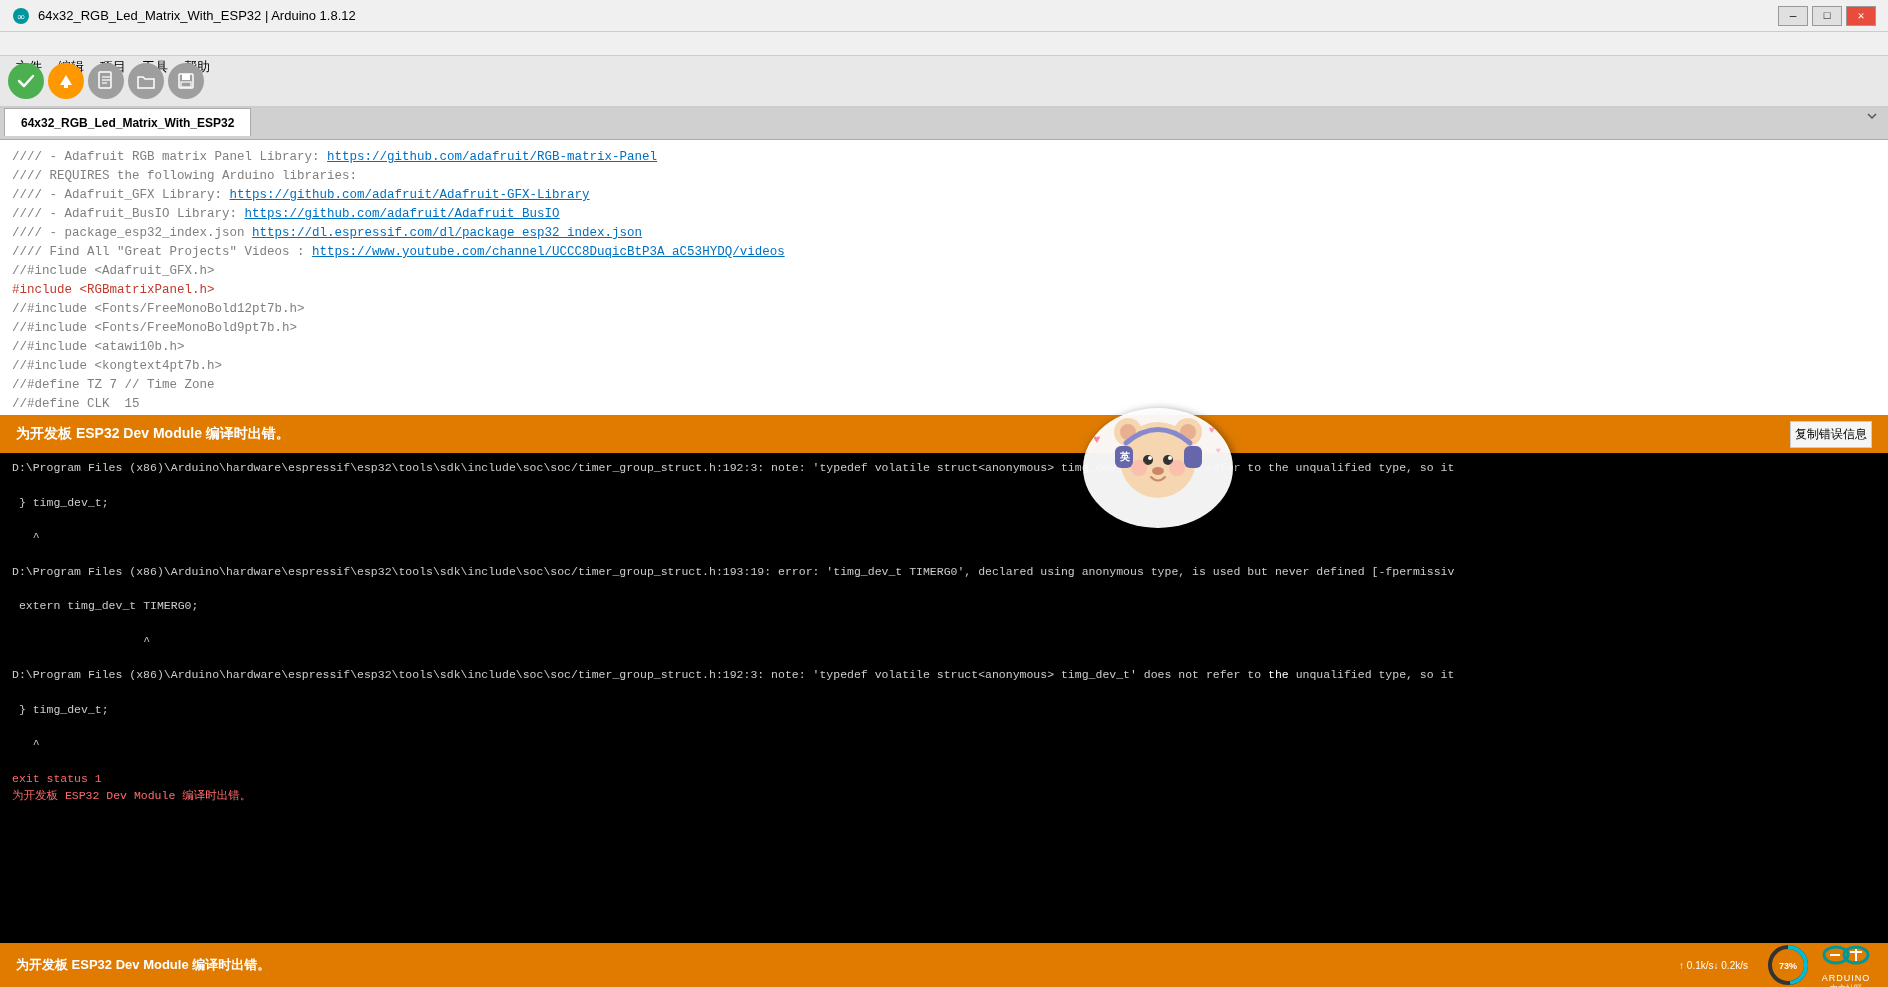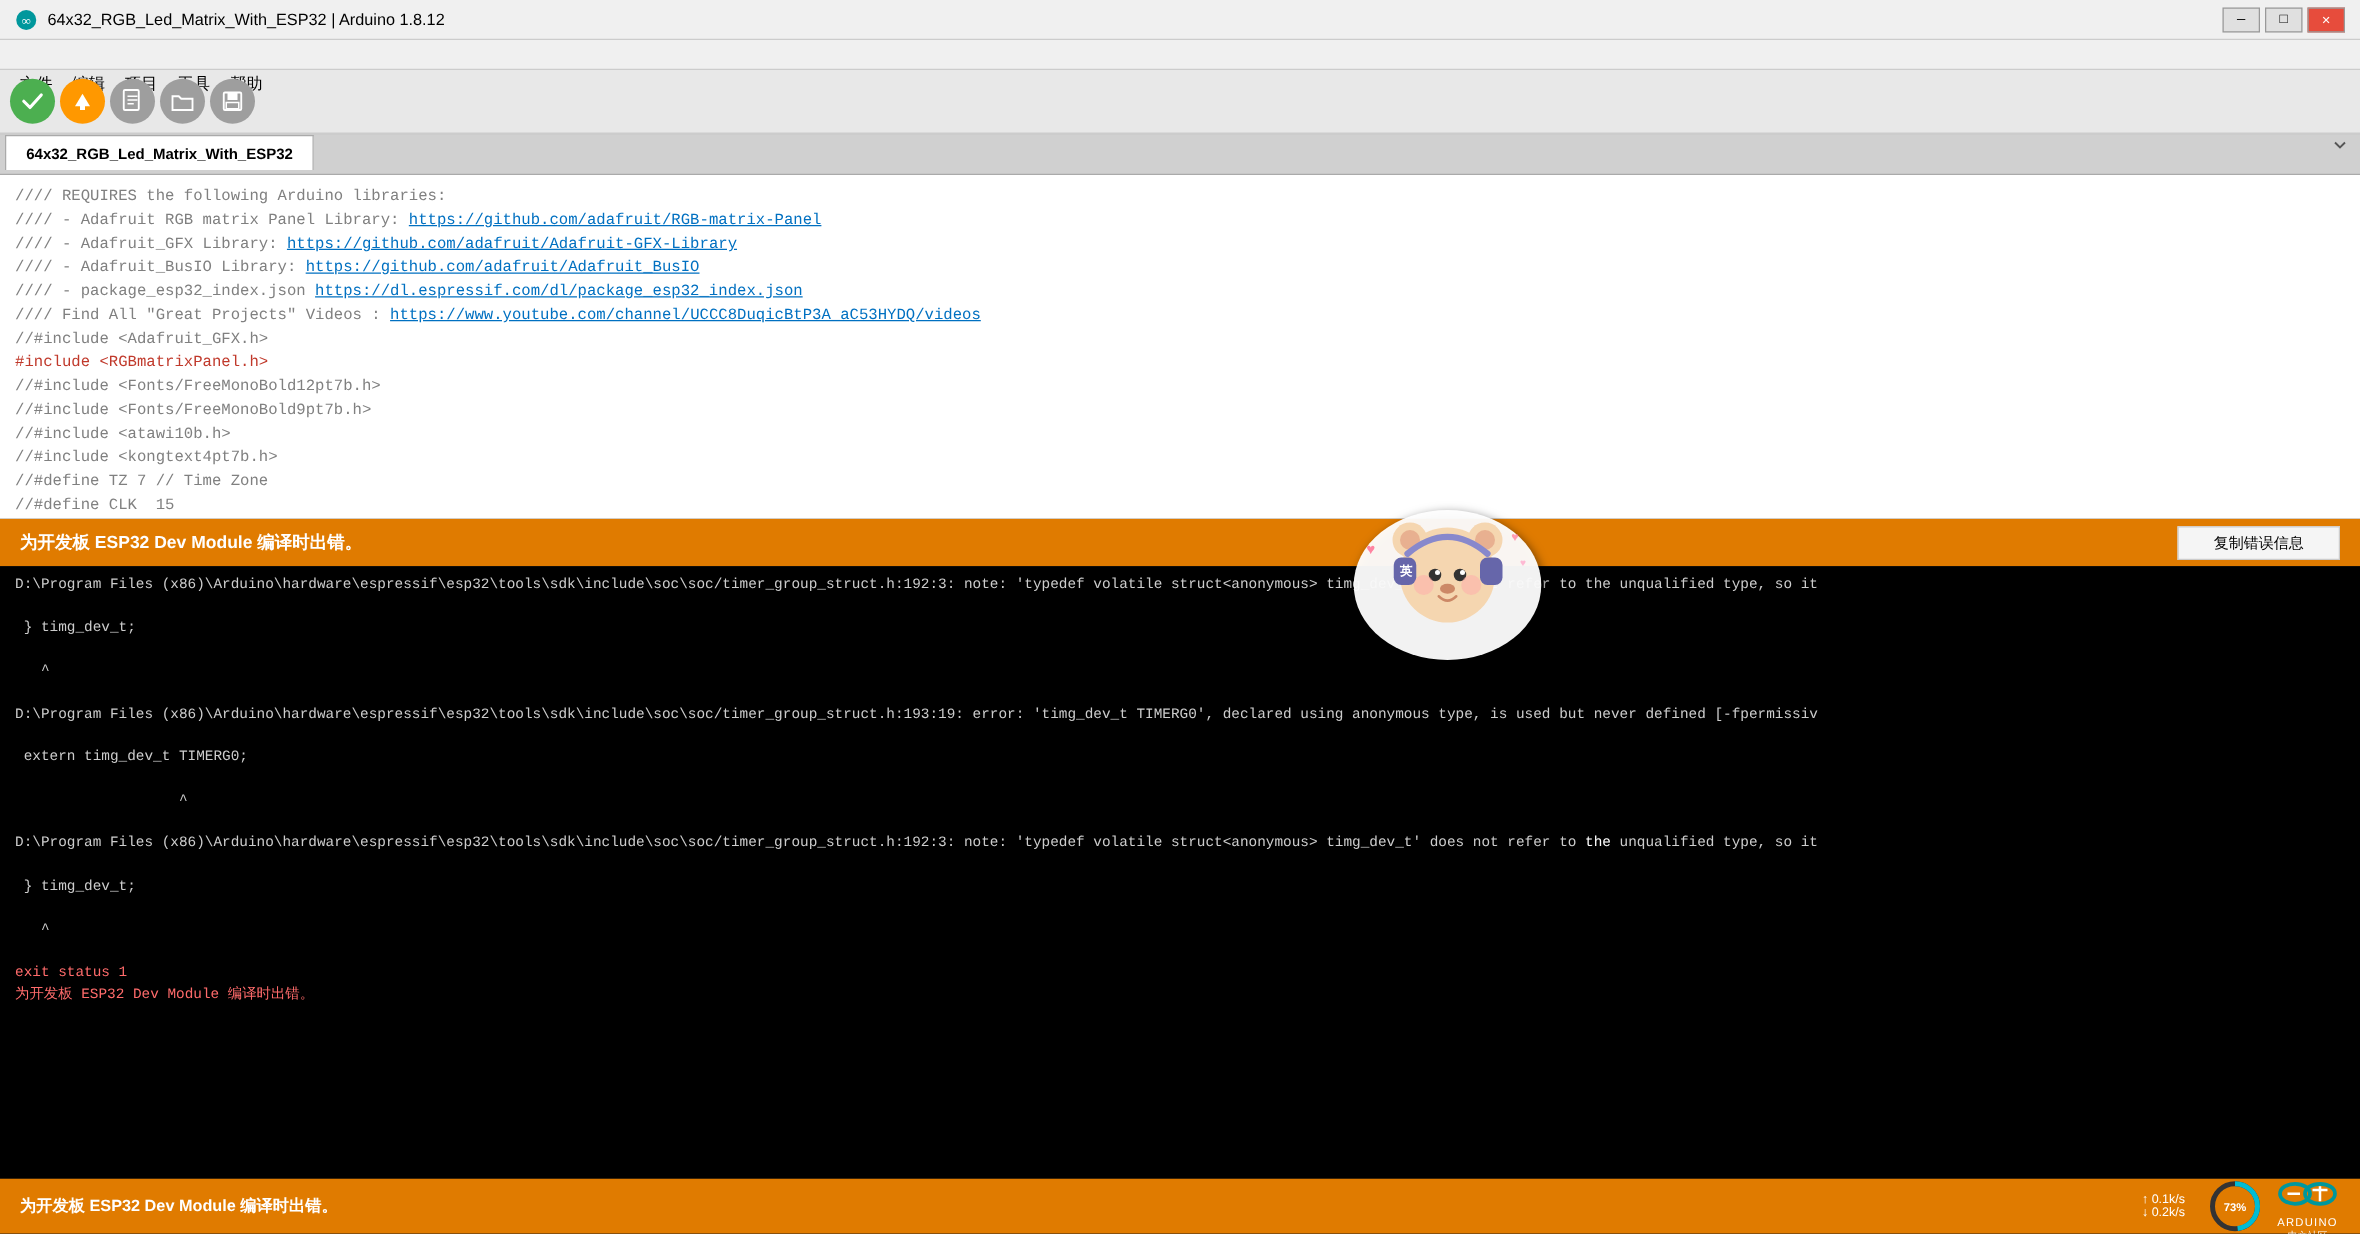--- a/index.html
+++ b/index.html
@@ -147,21 +147,21 @@
     }
     #error-banner-text {
       font-family: Arial, sans-serif;
       font-size: 14px;
       color: white;
       font-weight: bold;
     }
     #copy-error-btn {
       background: #f5f5f5;
       border: 1px solid #ccc;
-      padding: 4px 28px;
+      padding: 4px 4px;
       font-size: 12px;
       font-family: Arial, sans-serif;
       cursor: pointer;
     }
 
     
     #console {
       background: #000000;
       flex: 1;
       padding: 6px 12px;
@@ -282,22 +282,22 @@
   </div>
 
   <div style="margin-left:auto;display:flex;align-items:center;padding-right:4px;">
     <svg width="16" height="16" viewBox="0 0 16 16" style="cursor:pointer">
       <polyline points="4,6 8,10 12,6" stroke="#555" stroke-width="1.5" fill="none"></polyline>
     </svg>
   </div>
 </div>
 
 <div id="editor">
+  <div class="code-line"><span class="code-comment">//// - Adafruit RGB matrix Panel Library: </span><span class="code-link">https://github.com/adafruit/RGB-matrix-Panel</span></div>
   <div class="code-line code-comment">//// REQUIRES the following Arduino libraries:</div>
-  <div class="code-line"><span class="code-comment">//// - Adafruit RGB matrix Panel Library: </span><span class="code-link">https://github.com/adafruit/RGB-matrix-Panel</span></div>
   <div class="code-line"><span class="code-comment">//// - Adafruit_GFX Library: </span><span class="code-link">https://github.com/adafruit/Adafruit-GFX-Library</span></div>
   <div class="code-line"><span class="code-comment">//// - Adafruit_BusIO Library: </span><span class="code-link">https://github.com/adafruit/Adafruit_BusIO</span></div>
   <div class="code-line"><span class="code-comment">//// - package_esp32_index.json </span><span class="code-link">https://dl.espressif.com/dl/package_esp32_index.json</span></div>
   <div class="code-line"><span class="code-comment">//// Find All "Great Projects" Videos : </span><span class="code-link">https://www.youtube.com/channel/UCCC8DuqicBtP3A_aC53HYDQ/videos</span></div>
   <div class="code-line code-comment">//#include &lt;Adafruit_GFX.h&gt;</div>
   <div class="code-line"><span style="color:#c0392b;font-family:'Courier New',monospace;">#include &lt;RGBmatrixPanel.h&gt;</span></div>
   <div class="code-line code-comment">//#include &lt;Fonts/FreeMonoBold12pt7b.h&gt;</div>
   <div class="code-line code-comment">//#include &lt;Fonts/FreeMonoBold9pt7b.h&gt;</div>
   <div class="code-line code-comment">//#include &lt;atawi10b.h&gt;</div>
   <div class="code-line code-comment">//#include &lt;kongtext4pt7b.h&gt;</div>
@@ -332,21 +332,21 @@
   <div class="console-line">&nbsp;</div>
   <div class="console-line console-error">exit status 1</div>
   <div class="console-line console-error">为开发板 ESP32 Dev Module 编译时出错。</div>
 </div>
 
 <div id="status-bar">
   <span id="status-text">为开发板 ESP32 Dev Module 编译时出错。</span>
 
   <div style="display:flex;align-items:center;gap:10px;">
 
-    <div style="display:flex;flex-direction:column;align-items:flex-end;font-size:10px;color:white;font-family:Arial,sans-serif;margin-right:8px;">
+    <div style="display:flex;flex-direction:row;align-items:flex-end;font-size:10px;color:white;font-family:Arial,sans-serif;margin-right:8px;">
       <span>↑ 0.1k/s</span>
       <span>↓ 0.2k/s</span>
     </div>
 
     <div style="position:relative;width:44px;height:44px;">
       <svg width="44" height="44" viewBox="0 0 44 44">
         <circle cx="22" cy="22" r="18" fill="none" stroke="#333" stroke-width="4"></circle>
         <circle cx="22" cy="22" r="18" fill="none" stroke="#00bcd4" stroke-width="4" stroke-dasharray="82 113" stroke-dashoffset="28" transform="rotate(-90 22 22)"></circle>
         <text x="22" y="26" text-anchor="middle" font-size="9" fill="white" font-family="Arial,sans-serif" font-weight="bold">73%</text>
       </svg>

